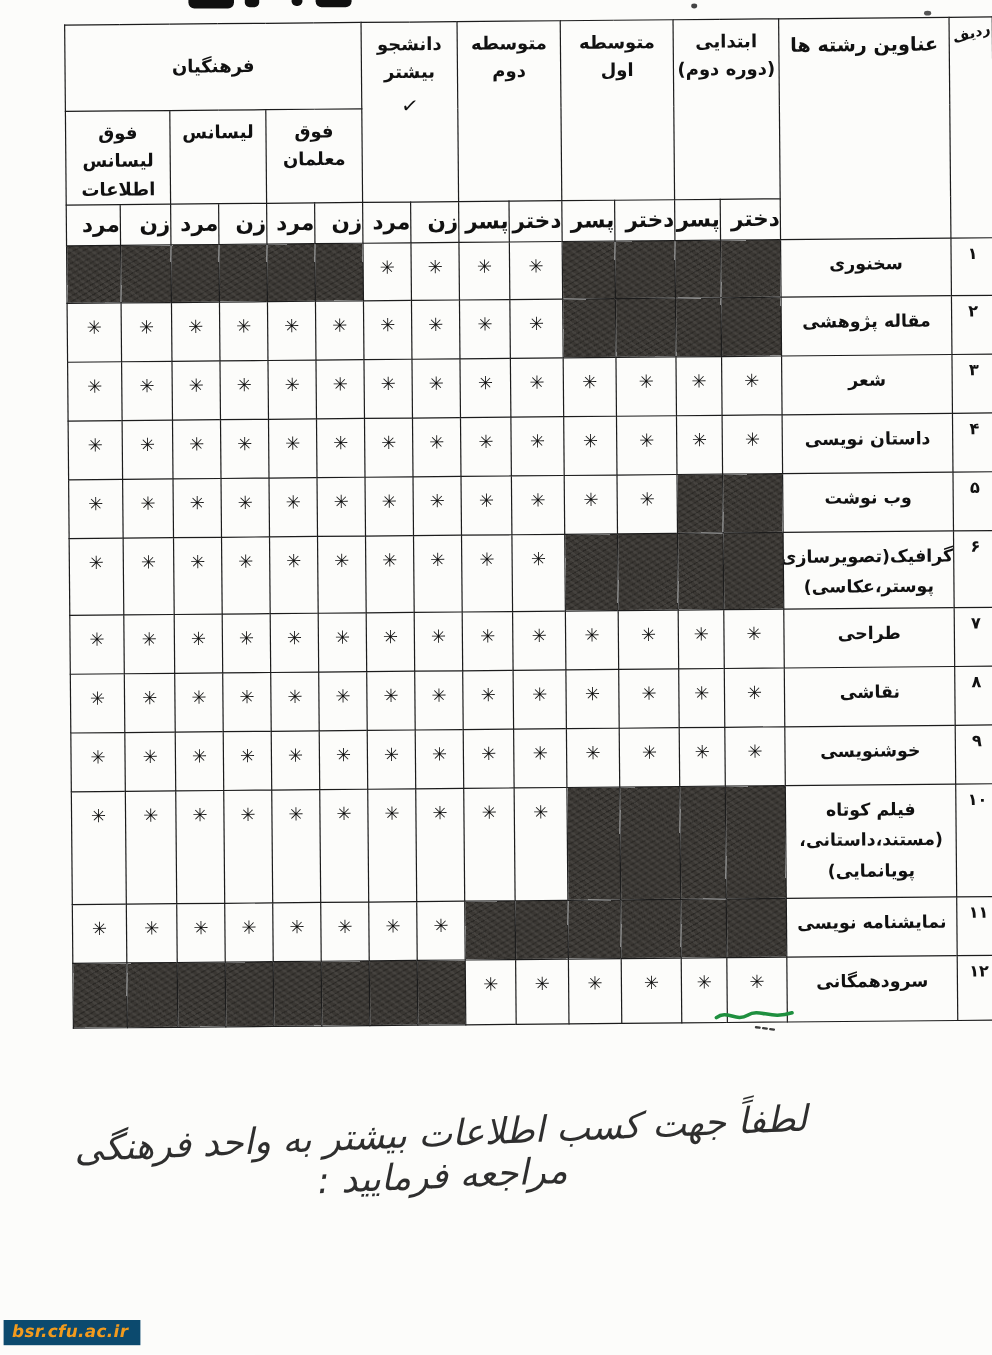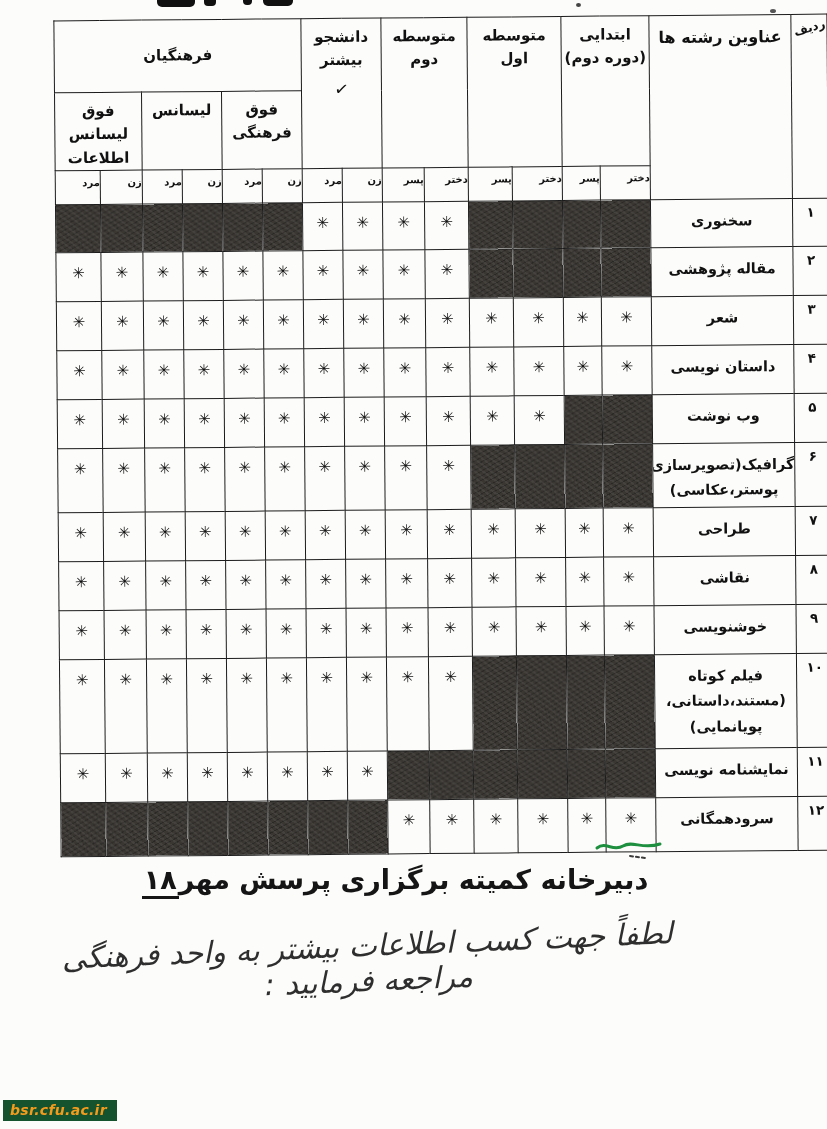--- a/index.html
+++ b/index.html
@@ -20,42 +20,42 @@
   td{border:1.6px solid #1c1c1c;padding:0;text-align:center;vertical-align:top;
      font-weight:bold;overflow:hidden;}
   .h1{height:72px;}
   .h2{height:70px;}
   .h3{height:34px;}
   .grp{font-size:15px;padding-top:7px;white-space:pre-line;line-height:1.55;}
   .farh{vertical-align:middle;padding-top:0;}
   .titles-h{font-size:16px;padding-top:12px;}
   .radif-h{font-size:12px;}
   .radif-word{display:inline-block;transform:rotate(-16deg);margin-top:6px;}
-  .gender{font-size:10px;padding-top:6px;padding-left:28px;}
+  .gender{font-size:18px;padding-top:6px;padding-left:28px;}
   .check{display:block;font-size:17px;font-weight:normal;margin-top:3px;
          transform:rotate(8deg);}
   tbody tr{height:49px;}
   tr.r0{height:48px;} tr.r5{height:64px;} tr.r9{height:94px;} tr.r11{height:54px;}
   .radif-cell{font-size:13.5px;padding-top:5px;}
   .title-cell{font-size:14.5px;padding-top:9px;white-space:pre-line;line-height:1.75;}
   td.star{font-size:15px;padding-top:11px;letter-spacing:0;}
   td.blackout{background:
       repeating-linear-gradient(37deg,rgba(255,255,255,0.06) 0 2px,rgba(0,0,0,0) 2px 5px),
       repeating-linear-gradient(-29deg,rgba(0,0,0,0.28) 0 1px,rgba(0,0,0,0) 1px 4px),
       #3a3733;}
   
   .scribble{position:absolute;left:594px;top:839px;}
   
   .footer-title{position:absolute;top:864px;left:95px;width:600px;text-align:center;
         direction:rtl;font-size:27px;font-weight:bold;color:#151515;letter-spacing:0.5px;}
   .mehr-num{border-bottom:3px solid #151515;padding:0 2px 1px 2px;}
   .handwriting{position:absolute;top:928px;left:18px;width:700px;direction:rtl;text-align:center;
         font-size:30px;font-style:italic;color:#1d1d1d;transform:rotate(-2.4deg);
         letter-spacing:1px;opacity:0.92;}
-  .watermark{position:absolute;left:3px;top:1100px;background:#14532d;color:#f29b1d;
+  .watermark{position:absolute;left:3px;top:1100px;background:#0c4a6e;color:#f29b1d;
         font-style:italic;font-weight:bold;font-size:14px;padding:2px 10px 3px 7px;
         letter-spacing:0.3px;}
 </style>
 </head>
 <body>
 
 <div class="page">
 
   <div class="art art1"></div>
   <div class="art art2"></div>
@@ -89,21 +89,21 @@
           <td class="radif-h" rowspan="3"><span class="radif-word">ردیف</span></td>
           <td class="titles-h" rowspan="3">عناوین رشته ها</td>
           <td class="grp" colspan="2" rowspan="2"><div>ابتدایی</div><div>(دوره دوم)</div></td>
           <td class="grp" colspan="2" rowspan="2">متوسطه اول</td>
           <td class="grp" colspan="2" rowspan="2">متوسطه دوم</td>
           <td class="grp" colspan="2" rowspan="2"><div>دانشجو
 بیشتر</div><span class="check">✓</span></td>
           <td class="grp farh" colspan="6">فرهنگیان</td>
         </tr>
         <tr class="h2">
-          <td class="grp" colspan="2">فوق فرهنگی</td>
+          <td class="grp" colspan="2">فوق معلمان</td>
           <td class="grp" colspan="2">لیسانس</td>
           <td class="grp" colspan="2">فوق
 لیسانس
 اطلاعات</td>
         </tr>
         <tr class="h3">
           <td class="gender">دختر</td>
           <td class="gender">پسر</td>
           <td class="gender">دختر</td>
           <td class="gender">پسر</td>
@@ -341,19 +341,18 @@
           </tr>
         </tbody>
     </table>
   </div>
 
   <svg class="scribble" width="72" height="24" viewBox="0 0 72 24">
     <path d="M3 9 C 12 2, 19 13, 29 7 S 48 11, 66 5" stroke="#1e8f3e" stroke-width="3" fill="none" stroke-linecap="round"></path>
     <path d="M36 17 l 15 2" stroke="#3c3c3c" stroke-width="2" fill="none" stroke-linecap="round" stroke-dasharray="3 3"></path>
   </svg>
 
-  <div class="footer-title"><span>دبیرخانه کمیته برگزاری پرسش مهر</span><span class="mehr-num">۱۸</span></div>
 
   <div class="handwriting">لطفاً جهت کسب اطلاعات بیشتر به واحد فرهنگی مراجعه فرمایید :</div>
 
   <div class="watermark">bsr.cfu.ac.ir</div>
 
 </div>
 
 </body></html>

